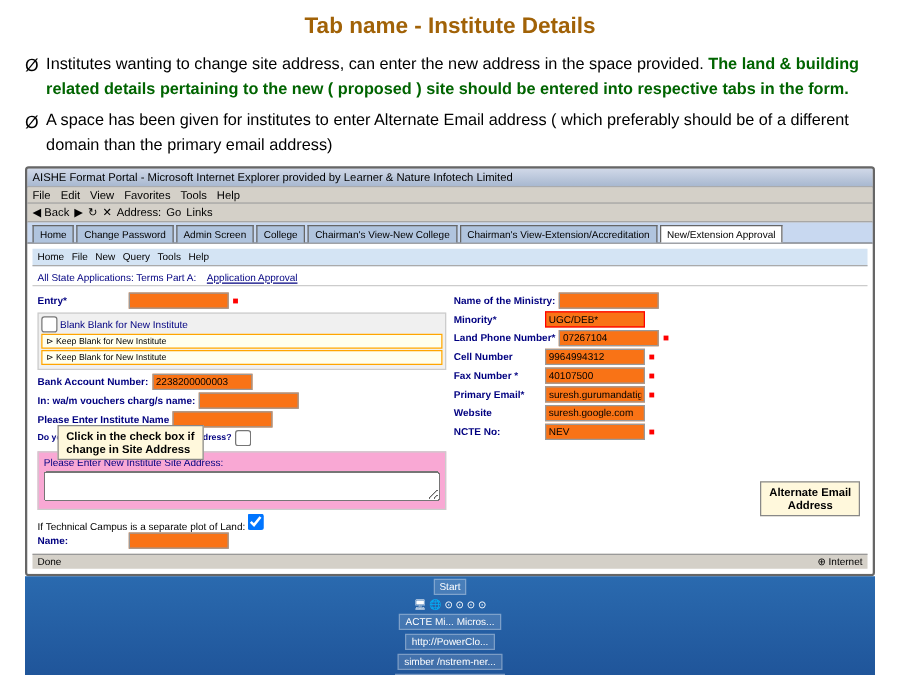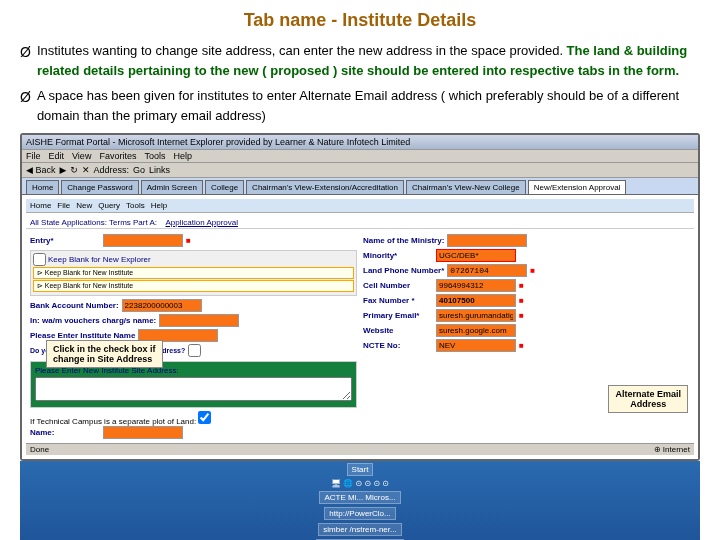--- a/index.html
+++ b/index.html
@@ -177,21 +177,21 @@
 
     .checkbox-row {
       display: flex;
       align-items: center;
       gap: 2px;
       font-size: 8px;
       color: #000080;
     }
 
     .site-address-section {
-      background: #15803d;
+      background: #f9a8d4;
       border: 1px solid #ccc;
       padding: 4px;
       margin-top: 4px;
       font-size: 8px;
     }
 
     .bottom-bar {
       background: #c8d8f0;
       border-top: 1px solid #666;
       padding: 2px 4px;
@@ -298,22 +298,22 @@
       <span>Address:</span>
       <span>Go</span>
       <span>Links</span>
     </div>
 
     <div class="nav-tabs-row">
       <div class="nav-tab">Home</div>
       <div class="nav-tab">Change Password</div>
       <div class="nav-tab">Admin Screen</div>
       <div class="nav-tab">College</div>
+      <div class="nav-tab">Chairman's View-New College</div>
       <div class="nav-tab">Chairman's View-Extension/Accreditation</div>
-      <div class="nav-tab">Chairman's View-New College</div>
       <div class="nav-tab active">New/Extension Approval</div>
     </div>
 
     <div class="app-content">
 
 
       <div class="sub-nav">
         <span>Home</span>
         <span>File</span>
         <span>New</span>
@@ -332,21 +332,21 @@
         <div>
           <div class="form-row">
             <span class="form-label">Entry*</span>
             <input class="form-input" style="width: 60px;">
             <span style="color:red; font-weight:bold;">■</span>
           </div>
 
           <div style="margin:3px 0; font-size:8px; padding:2px; background:#f0f0f0; border:1px solid #ccc;">
             <div class="checkbox-row">
               <input type="checkbox" style="">
-              <span>Keep Blank for New Explorer</span>
+              <span>Blank Blank for New Institute</span>
             </div>
             <div style="border:1px solid orange; padding:1px 3px; margin:1px 0; font-size:7px; background:#ffe;">⊳ Keep Blank for New Institute</div>
             <div style="border:1px solid orange; padding:1px 3px; margin:1px 0; font-size:7px; background:#ffe;">⊳ Keep Blank for New Institute</div>
           </div>
 
           <div class="form-row">
             <span class="form-label">Bank Account Number:</span>
             <input class="form-input" value="2238200000003" style="width: 80px;">
           </div>
           <div class="form-row">
@@ -381,31 +381,31 @@
           <div class="form-row">
             <span class="form-label">Name of the Ministry:</span>
             <input class="form-input" style="width: 60px;">
           </div>
           <div class="form-row">
             <span class="form-label">Minority*</span>
             <input class="form-input form-input-red" value="UGC/DEB*" style="width: 60px;">
           </div>
           <div class="form-row">
             <span class="form-label">Land Phone Number*</span>
-            <input class="form-input" value="07267104" style="width: 60px; font-family: Liberation Mono, monospace;">
+            <input class="form-input" value="07267104" style="width: 60px;">
             <span style="color:red;">■</span>
           </div>
           <div class="form-row">
             <span class="form-label">Cell Number</span>
             <input class="form-input" value="9964994312" style="width: 60px;">
             <span style="color:red;">■</span>
           </div>
           <div class="form-row">
             <span class="form-label">Fax Number *</span>
-            <input class="form-input" value="40107500" style="width: 60px; font-weight: bold;">
+            <input class="form-input" value="40107500" style="width: 60px;">
             <span style="color:red;">■</span>
           </div>
           <div class="form-row">
             <span class="form-label">Primary Email*</span>
             <input class="form-input" value="suresh.gurumandatigg" style="width: 80px;">
             <span style="color:red;">■</span>
           </div>
           <div class="form-row">
             <span class="form-label">Website</span>
             <input class="form-input" value="suresh.google.com" style="width: 80px;">

